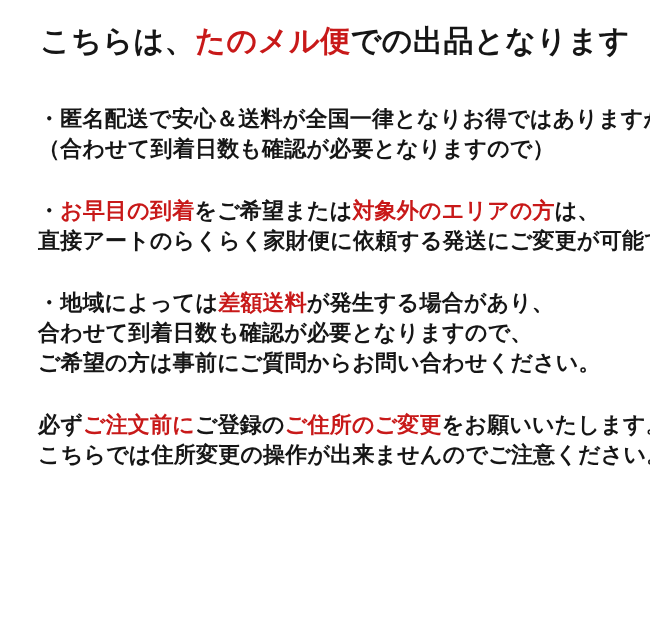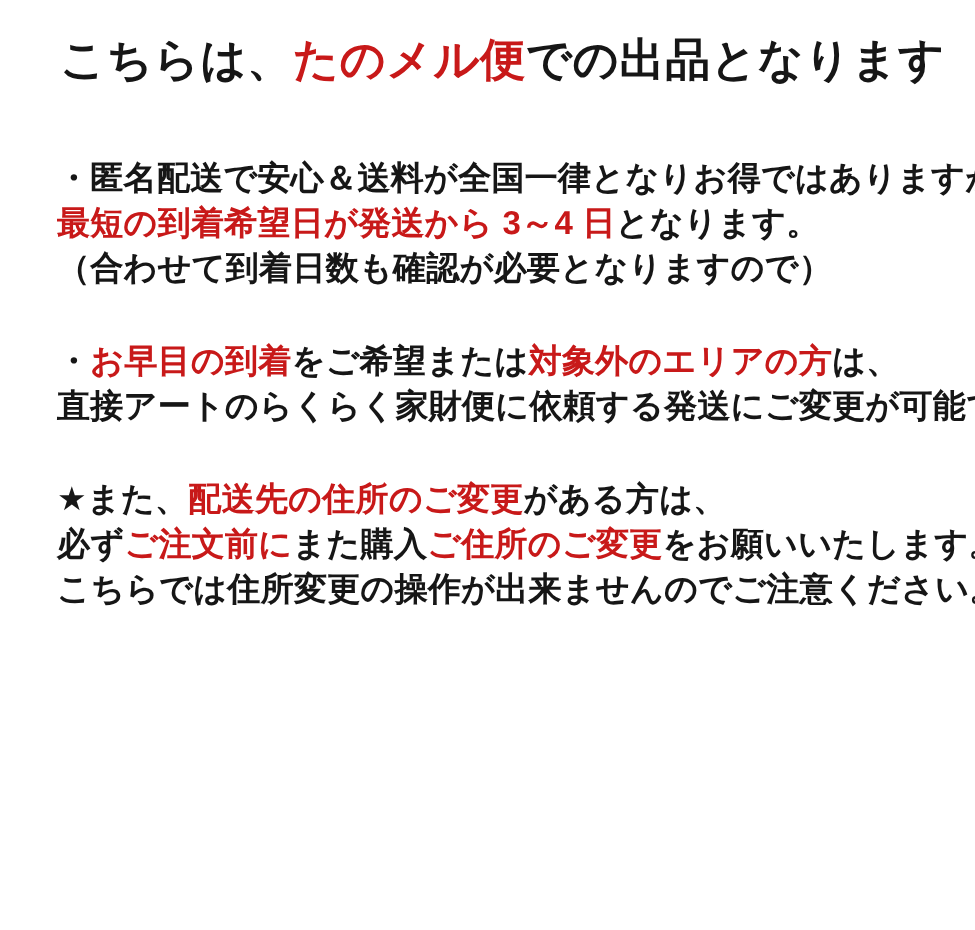--- a/index.html
+++ b/index.html
@@ -42,26 +42,29 @@
   .seg[data-color="red"]   { color: var(--red, #c81919); }
 </style>
 </head>
 <body>
 
 <div class="page">
   <h1 class="title"><span class="seg" data-color="black">こちらは、</span><span class="seg" data-color="red">たのメル便</span><span class="seg" data-color="black">での出品となります</span></h1>
   <div class="body">
       <div class="paragraph">
         <div class="line"><span class="seg" data-color="black">・匿名配送で安心＆送料が全国一律となりお得ではありますが、</span></div>
-        <div class="line"><span class="seg" data-color="red">最短の到着希望日が発送から 3～4 日</span><span class="seg" data-color="black">となります。</span></div>
         <div class="line"><span class="seg" data-color="black">（合わせて到着日数も確認が必要となりますので）</span></div>
       </div>
       <div class="paragraph">
         <div class="line"><span class="seg" data-color="black">・</span><span class="seg" data-color="red">お早目の到着</span><span class="seg" data-color="black">をご希望または</span><span class="seg" data-color="red">対象外のエリアの方</span><span class="seg" data-color="black">は、</span></div>
         <div class="line"><span class="seg" data-color="black">直接アートのらくらく家財便に依頼する発送にご変更が可能で、</span></div>
       </div>
       <div class="paragraph">
-        <div class="line"><span class="seg" data-color="black">★また、</span><span class="seg" data-color="red">配送先の住所のご変更</span><span class="seg" data-color="black">がある方は、</span></div>
-        <div class="line"><span class="seg" data-color="black">必ず</span><span class="seg" data-color="red">ご注文前に</span><span class="seg" data-color="black">また購入</span><span class="seg" data-color="red">ご住所のご変更</span><span class="seg" data-color="black">をお願いいたします。</span></div>
+        <div class="line"><span class="seg" data-color="black">・地域によっては</span><span class="seg" data-color="red">差額送料</span><span class="seg" data-color="black">が発生する場合があり、</span></div>
+        <div class="line"><span class="seg" data-color="black">合わせて到着日数も確認が必要となりますので、</span></div>
+        <div class="line"><span class="seg" data-color="black">ご希望の方は事前にご質問からお問い合わせください。</span></div>
+      </div>
+      <div class="paragraph">
+        <div class="line"><span class="seg" data-color="black">必ず</span><span class="seg" data-color="red">ご注文前に</span><span class="seg" data-color="black">ご登録の</span><span class="seg" data-color="red">ご住所のご変更</span><span class="seg" data-color="black">をお願いいたします。</span></div>
         <div class="line"><span class="seg" data-color="black">こちらでは住所変更の操作が出来ませんのでご注意ください。</span></div>
       </div>
     </div>
 </div>
 
 </body></html>

